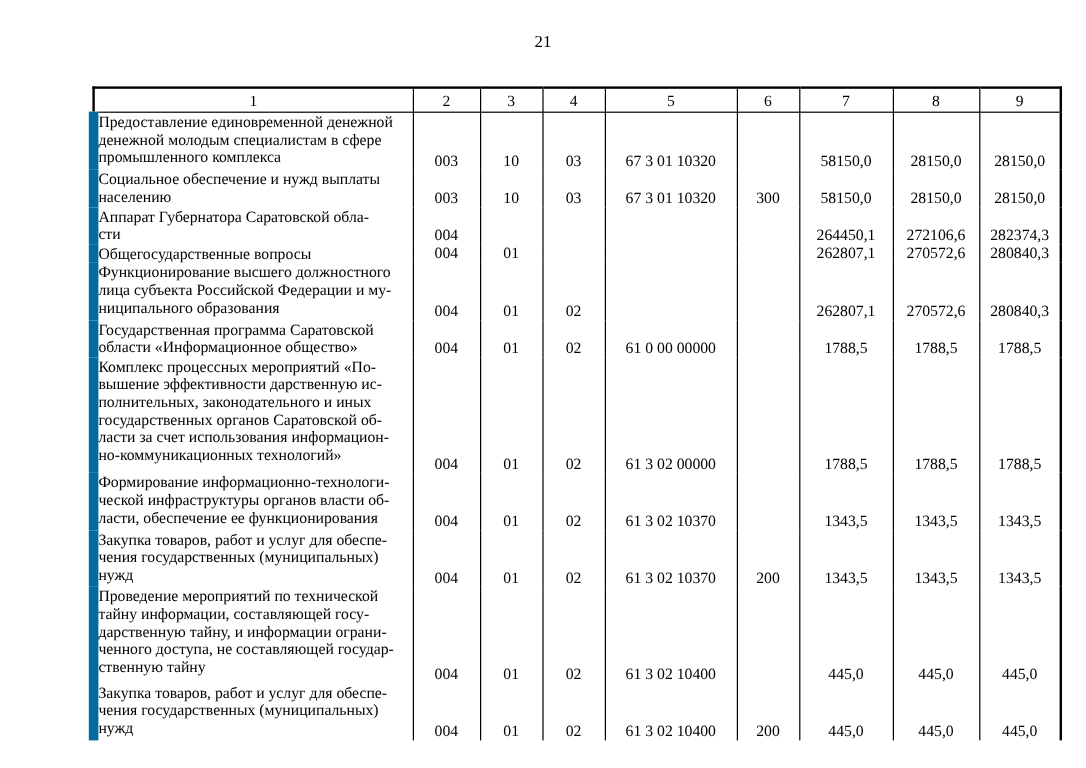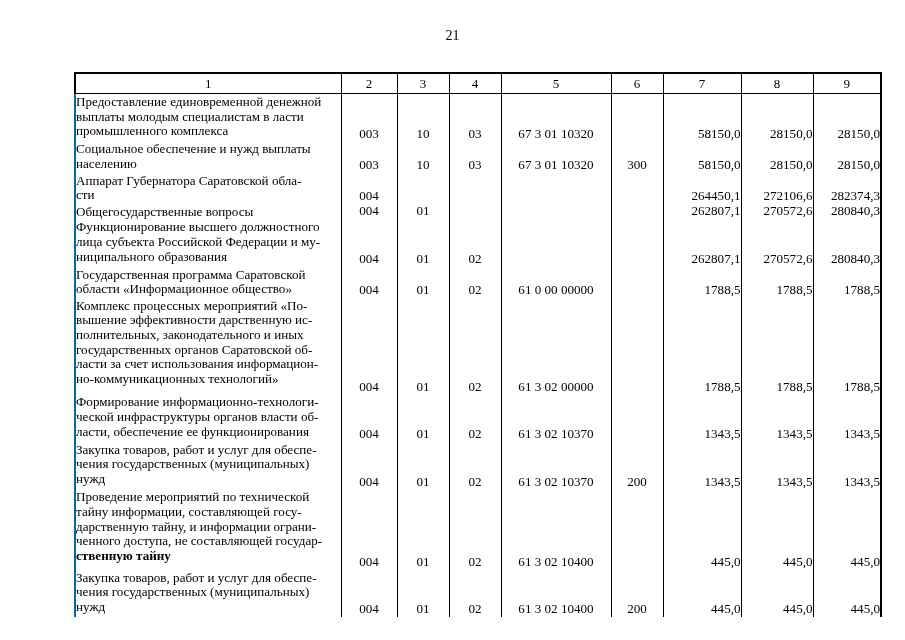--- a/index.html
+++ b/index.html
@@ -53,35 +53,35 @@
     border-bottom: 1px solid #000;
   }
   tr.colnum td.c1 { border-left: 2px solid #000; }
   tr.colnum td.c9 { border-right: 2px solid #000; }
 
   
   tbody.body-rows td {
     border-top: none;
     border-bottom: none;
   }
-  tbody.body-rows td.c1 { border-left: 2px solid #0369a1; }
+  tbody.body-rows td.c1 { border-left: 8px solid #0369a1; }
   tbody.body-rows td.c9 { border-right: 2px solid #000; }
 
   .cell-name {
     text-align: justify;
     text-align-last: left;
     padding: 0 3px 0 4px;
     hyphens: manual;
   }
   .cell-center {
     text-align: center;
     padding: 0 2px;
   }
   .cell-right {
-    text-align: right;
+    text-align: center;
     padding: 0 9px 0 2px;
   }
   .bold { font-weight: bold; }
 </style>
 </head>
 <body>
 
 <div class="page-number">21</div>
 
 <div class="table-wrap">
@@ -107,21 +107,21 @@
         <td>6</td>
         <td>7</td>
         <td>8</td>
         <td class="c9">9</td>
       </tr>
     </thead>
     <tbody class="body-rows" id="rows-body">
         <tr>
           <td class="c1 cell-name" style="padding-top: 1px;">
             <div>Предоставление единовременной денежной</div>
-            <div>выплаты молодым специалистам в ласти</div>
+            <div>денежной молодым специалистам в сфере</div>
             <div style="text-align-last: left;">промышленного комплекса</div>
           </td>
           <td class="cell-center">
             <div style="padding-top: 32.8px;">003</div>
           </td>
           <td class="cell-center">
             <div style="padding-top: 32.8px;">10</div>
           </td>
           <td class="cell-center">
             <div style="padding-top: 32.8px;">03</div>
@@ -387,21 +387,21 @@
           <td class="cell-right c9">
             <div style="padding-top: 32.8px;">1343,5</div>
           </td>
         </tr>
         <tr>
           <td class="c1 cell-name" style="padding-top: 1px;">
             <div>Проведение мероприятий по технической</div>
             <div>тайну информации, составляющей госу-</div>
             <div>дарственную тайну, и информации ограни-</div>
             <div>ченного доступа, не составляющей государ-</div>
-            <div style="text-align-last: left; font-weight: bold;">ственную тайну</div>
+            <div style="text-align-last: left;">ственную тайну</div>
           </td>
           <td class="cell-center">
             <div style="padding-top: 65.6px;">004</div>
           </td>
           <td class="cell-center">
             <div style="padding-top: 65.6px;">01</div>
           </td>
           <td class="cell-center">
             <div style="padding-top: 65.6px;">02</div>
           </td>

